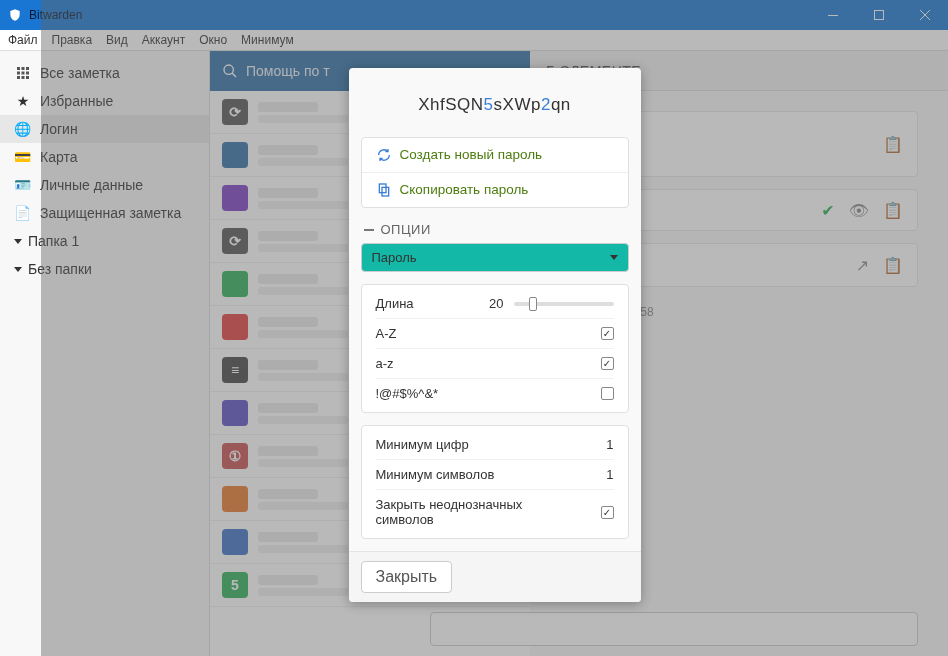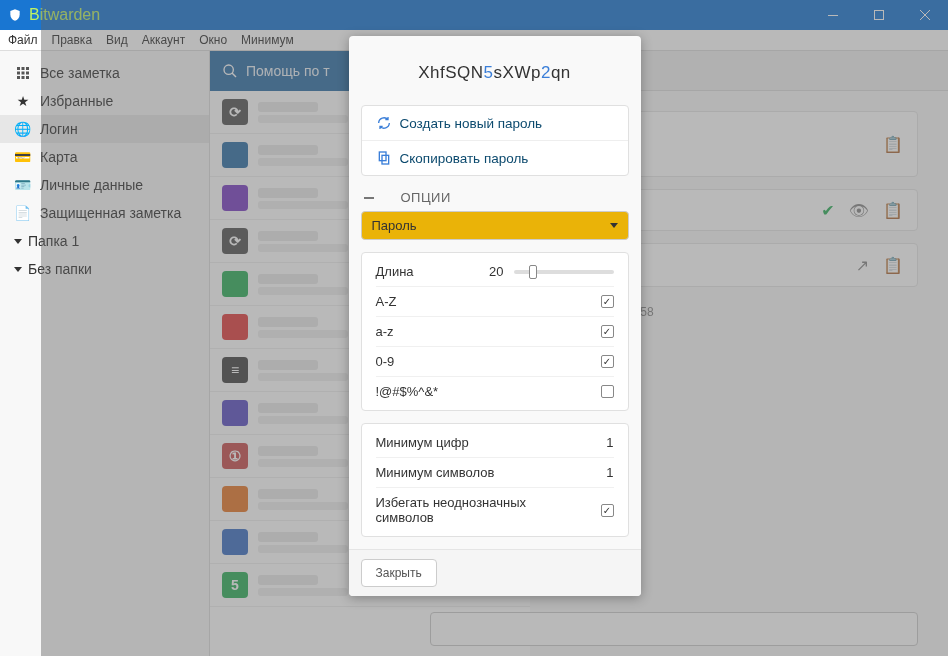--- a/index.html
+++ b/index.html
@@ -1,17 +1,17 @@
 <!DOCTYPE html>
 <html><head>
 <meta charset="utf-8">
 <style>
   * { box-sizing: border-box; margin: 0; padding: 0; font-family: -apple-system, BlinkMacSystemFont, "Segoe UI", Arial, sans-serif; }
   body { width: 948px; height: 656px; background: #fff; overflow: hidden; position: relative; }
-  .titlebar { height: 30px; background: #1976d2; display: flex; align-items: center; color: #bef264; font-size: 16px; }
+  .titlebar { height: 30px; background: #1976d2; display: flex; align-items: center; color: #0f172a; font-size: 12px; }
   .titlebar .shield { width: 14px; height: 16px; margin: 0 7px 0 8px; }
   .titlebar .title { flex: none; }
   .titlebar .spacer { flex: 1; }
   .win-btn { width: 46px; height: 30px; display: flex; align-items: center; justify-content: center; color: #fff; }
   .menubar { height: 21px; background: #fff; display: flex; align-items: center; padding: 0 8px; font-size: 12px; color: #333; border-bottom: 1px solid #ddd; }
   .menubar span { margin-right: 14px; }
   .main { display: flex; height: calc(656px - 51px); }
   .sidebar { width: 210px; background: #f8f8f8; border-right: 1px solid #ddd; padding-top: 8px; font-size: 14px; color: #333; }
   .sb-item { display: flex; align-items: center; padding: 6px 14px; cursor: pointer; }
   .sb-item.active { background: #e7e7e7; }
@@ -29,42 +29,42 @@
   .row .rtitle { font-size: 13px; color: #bbb; background:#e9e9e9;border-radius:3px;height:10px;width:60px;margin-bottom:3px; }
   .row .rsub { font-size: 11px; color: #bbb; background:#eee;border-radius:3px;height:8px;width:90px; }
   .detail { position:absolute; left:320px; top:0; right:0; bottom:0; background:#f8f8f8; }
   .detail-header { height:40px;background:#f0f0f0;border-bottom:1px solid #ddd;display:flex;align-items:center;padding:0 16px;font-size:14px;color:#555;letter-spacing:.5px; }
   .detail-body { padding: 20px 30px; }
   .detail-field { background:#fff;border:1px solid #e5e5e5;border-radius:4px;padding:12px 14px;margin-bottom:12px;position:relative; }
   .detail-value { font-size:14px;color:#333; }
   .detail-icons { position:absolute; right:14px; top:50%; transform:translateY(-50%); display:flex; gap:14px; }
   .detail-icons span { color:#888; }
   .footer-input { position:absolute;bottom:10px;left:220px;right:30px;height:34px;border:1px solid #ccc;border-radius:4px;background:#fff; }
-  .overlay { position:absolute; top:0; left:0; right:0; bottom:0; background:rgba(100,100,100,0.45); display:flex; align-items:flex-start; justify-content:center; padding-top:36px;margin-left:41px; }
+  .overlay { position:absolute; top:0; left:0; right:0; bottom:0; background:rgba(100,100,100,0.45); display:flex; align-items:flex-start; justify-content:center; padding-top:68px;margin-left:41px; }
   .modal { width:292px; background:#f9f9f9; border-radius:4px; box-shadow:0 2px 12px rgba(0,0,0,0.3); padding: 20px 0 0; }
   .gen-pass { font-family: "Consolas", monospace; font-size: 17px; text-align:center; color:#333; padding: 6px 0 22px; letter-spacing:.5px; }
   .gen-pass .n { color:#3a7ed8; }
   .modal-section { margin: 0 12px 12px; }
   .btn-box { background:#fff;border:1px solid #e0e0e0;border-radius:4px;overflow:hidden; }
-  .btn-link { display:flex;align-items:center;padding:9px 14px;font-size:13.5px;color:#0c4a6e;border-bottom:1px solid #eee;cursor:pointer; }
+  .btn-link { display:flex;align-items:flex-start;padding:9px 14px;font-size:13.5px;color:#4d7c0f;border-bottom:1px solid #eee;cursor:pointer; }
   .btn-link:last-child { border-bottom:none; }
   .btn-link .bicon { width:16px;height:16px;margin-right:8px; }
-  .opt-hdr { display:flex;align-items:center;font-size:13px;color:#666;padding:14px 2px 6px;letter-spacing:.5px;gap:20px; }
+  .opt-hdr { display:flex;align-items:center;font-size:13px;color:#666;padding:14px 2px 6px;letter-spacing:.5px; }
   .opt-hdr .caret { width:12px;height:12px;margin-right:6px; }
-  .select-box { background:#eab308;border:1px solid #ccc;border-radius:4px;padding:6px 10px;font-size:13px;display:flex;align-items:center;justify-content:space-between;color:#333; }
+  .select-box { background:#14b8a6;border:1px solid #ccc;border-radius:4px;padding:6px 10px;font-size:13px;display:flex;align-items:center;justify-content:space-between;color:#333; }
   .group { background:#fff;border:1px solid #e0e0e0;border-radius:4px;padding:4px 14px;margin-top:12px; }
   .group .line { display:flex;align-items:center;justify-content:space-between;padding:7px 0;font-size:13px;color:#333;border-bottom:1px solid #f0f0f0; }
   .group .line:last-child { border-bottom:none; }
   .slider-wrap { display:flex;align-items:center;gap:10px; }
   .slider { width:100px;height:4px;background:#ddd;position:relative;border-radius:2px; }
   .slider .thumb { position:absolute;left:15px;top:-5px;width:8px;height:14px;background:#fff;border:1px solid #888;border-radius:2px; }
   .chk { width:13px;height:13px;border:1px solid #888;border-radius:2px;display:flex;align-items:center;justify-content:center;background:#fff; }
   .chk.on::after { content:"✓"; font-size:10px; color:#333; }
   .modal-footer { border-top:1px solid #e5e5e5;padding:9px 12px;background:#f5f5f5;border-radius:0 0 4px 4px; }
-  .close-btn { background:#fff;border:1px solid #ccc;border-radius:4px;padding:6px 14px;font-size:12px;color:#555;cursor:pointer; }
+  .close-btn { background:#fff;border:1px solid #ccc;border-radius:4px;padding:6px 14px;font-size:16px;color:#555;cursor:pointer; }
   .caret-down { width:0;height:0;border-left:4px solid transparent;border-right:4px solid transparent;border-top:5px solid #333;display:inline-block; }
 </style>
 </head>
 <body>
 
 <div class="titlebar">
   <svg class="shield" viewBox="0 0 24 24">
       <path fill="#fff" d="M12 2 4 5v6c0 5 3.4 9.7 8 11 4.6-1.3 8-6 8-11V5l-8-3z"></path>
     </svg>
   <span class="title">Bitwarden</span>
@@ -316,40 +316,36 @@
         </div>
         <div class="line">
           <span>A-Z</span>
           <span class="chk on"></span>
         </div>
         <div class="line">
           <span>a-z</span>
           <span class="chk on"></span>
         </div>
         <div class="line">
-          <span>0-9</span>
-          <span class="chk on"></span>
-        </div>
-        <div class="line">
           <span>!@#$%^&amp;*</span>
           <span class="chk"></span>
         </div>
       </div>
 
       <div class="group">
         <div class="line">
           <span>Минимум цифр</span>
           <span>1</span>
         </div>
         <div class="line">
           <span>Минимум символов</span>
           <span>1</span>
         </div>
         <div class="line">
-          <span style="max-width:200px;">Избегать неоднозначных символов</span>
+          <span style="max-width:200px;">Закрыть неоднозначных символов</span>
           <span class="chk on"></span>
         </div>
       </div>
     </div>
 
     <div class="modal-footer">
       <button class="close-btn">Закрыть</button>
     </div>
   </div>
 </div>

